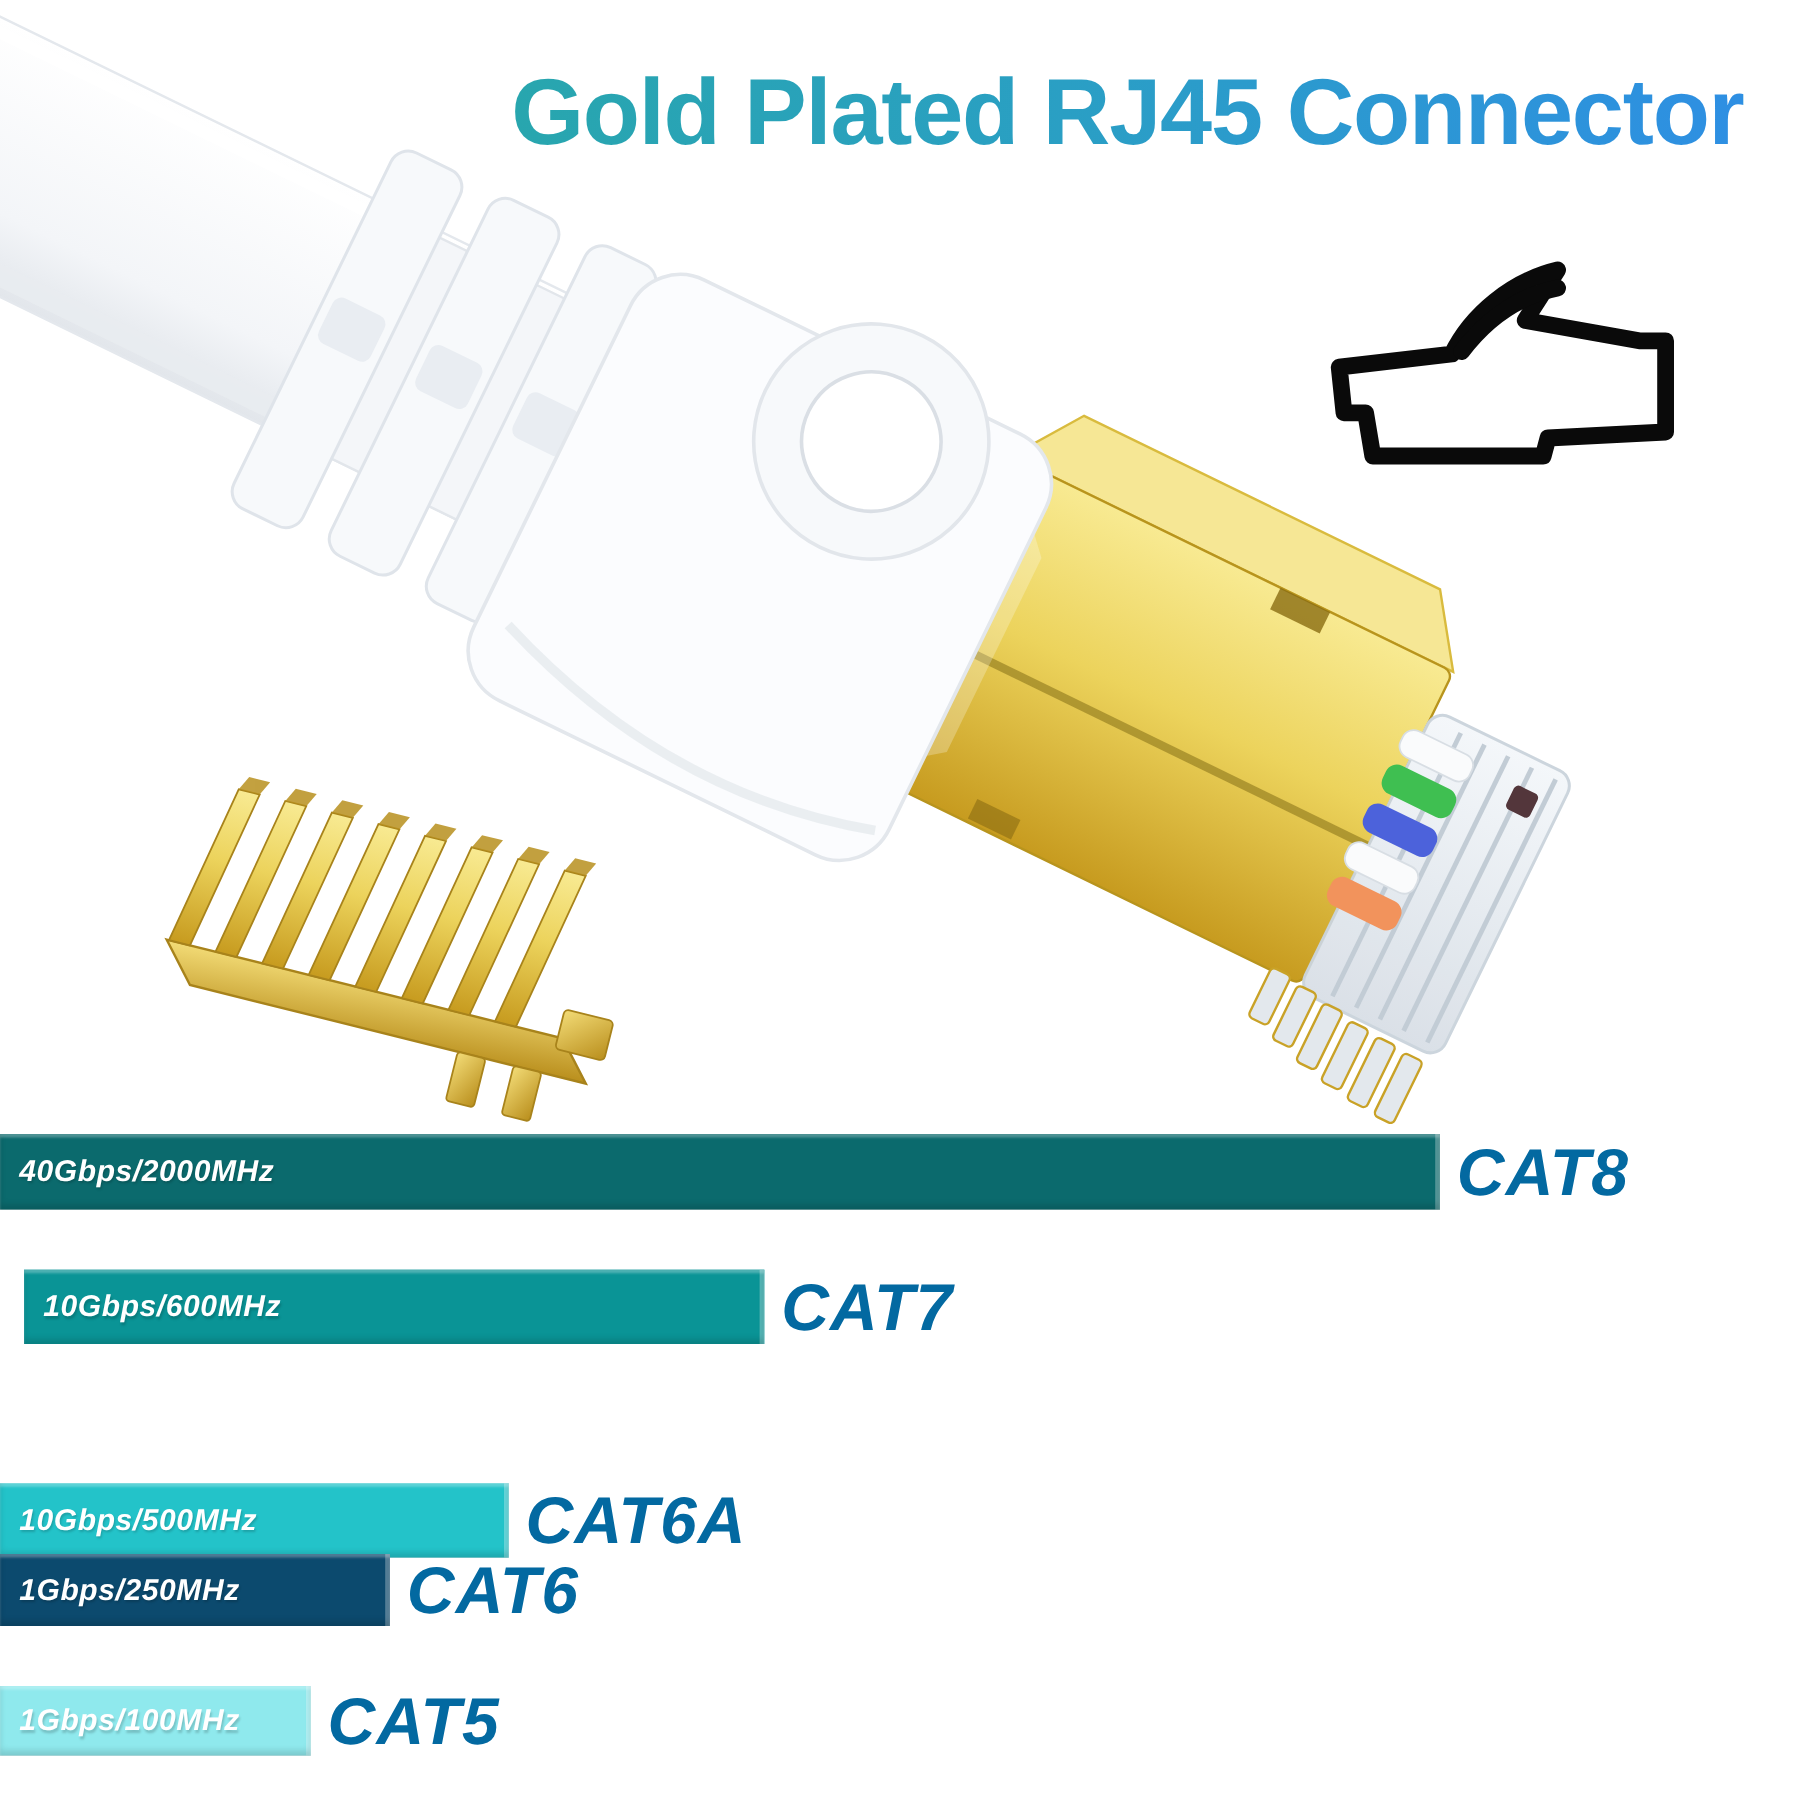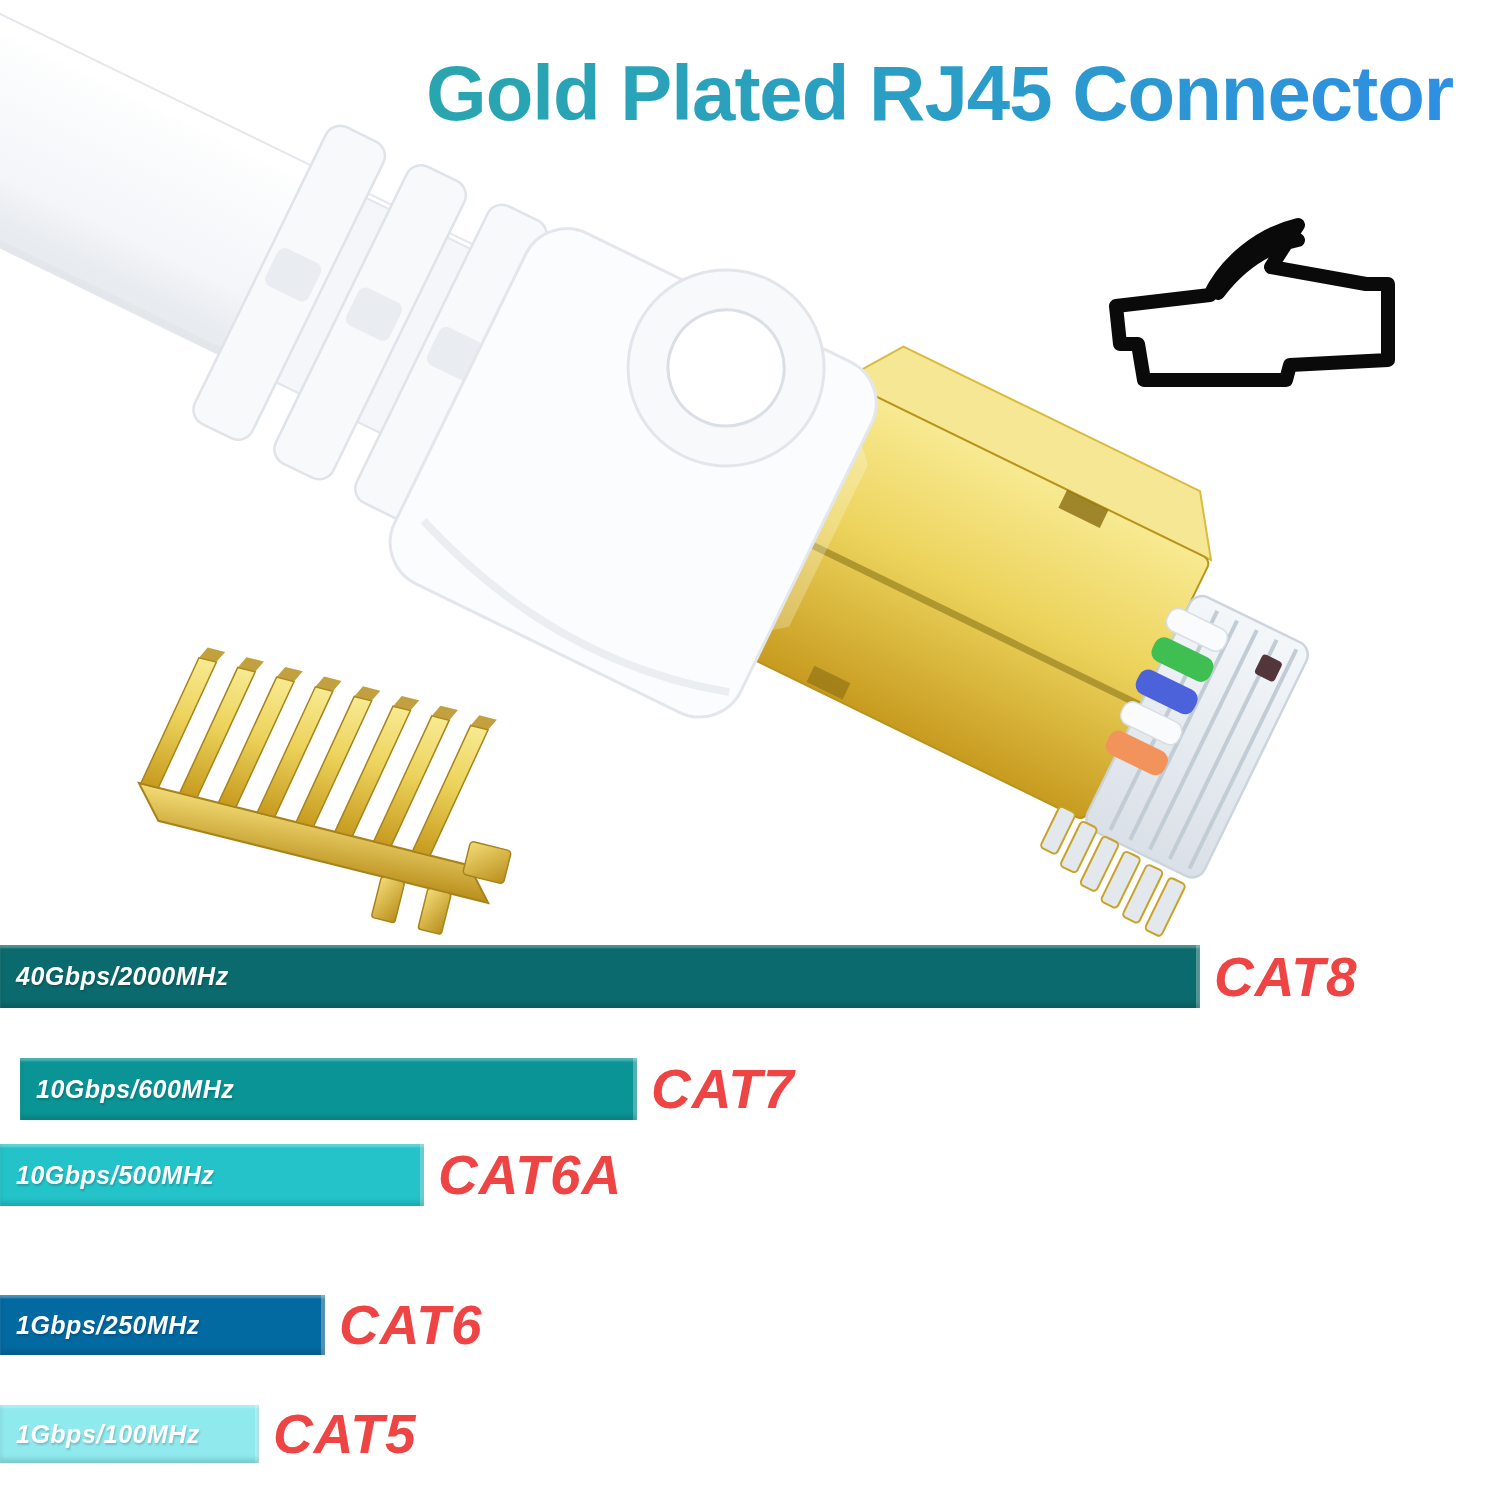--- a/index.html
+++ b/index.html
@@ -24,26 +24,26 @@
     height:100%;display:flex;align-items:center;flex:0 0 auto;
     box-shadow:inset 0 3px 2px rgba(255,255,255,.28), inset 0 -4px 5px rgba(0,0,0,.14), inset -4px 0 0 rgba(255,255,255,.30);
   }
   .bar-speed{
     font-size:25px;font-weight:bold;font-style:italic;color:#ffffff;
     padding-left:16px;letter-spacing:.5px;white-space:nowrap;
     text-shadow:1px 2px 2px rgba(0,0,0,.18);
     text-align:right;
   }
   .bar-cat{
-    font-size:55px;font-weight:bold;font-style:italic;color:#ef4444;
+    font-size:55px;font-weight:bold;font-style:italic;color:#0369a1;
     margin-left:14px;white-space:nowrap;letter-spacing:1px;
   }
   .row1{top:945px;height:63px;}
   .row2{top:1058px;height:62px;}
-  .row3{top:1144px;height:62px;}
+  .row3{top:1236px;height:62px;}
   .row4{top:1295px;height:60px;}
   .row5{top:1405px;height:58px;}
   
   .tagline{
     position:absolute;left:636px;top:1262px;margin:0;
     font-size:51px;font-weight:bold;font-style:italic;line-height:1.42;
     white-space:nowrap;
     background:linear-gradient(97deg,#3fe3e3 0%,#25b5c8 40%,#14608f 100%);
     -webkit-background-clip:text;background-clip:text;
     -webkit-text-fill-color:transparent;color:transparent;
@@ -211,21 +211,21 @@
       </div>
       <span class="bar-cat">CAT7</span>
     </div>
     <div class="bar-row row3">
       <div class="bar-fill" style="width: 424px; background: rgb(35, 195, 201);">
         <span class="bar-speed">10Gbps/500MHz</span>
       </div>
       <span class="bar-cat">CAT6A</span>
     </div>
     <div class="bar-row row4">
-      <div class="bar-fill" style="width: 325px; background: #0369a1;">
+      <div class="bar-fill" style="width: 325px; background: #0c4a6e;">
         <span class="bar-speed">1Gbps/250MHz</span>
       </div>
       <span class="bar-cat">CAT6</span>
     </div>
     <div class="bar-row row5">
       <div class="bar-fill" style="width: 259px; background: rgb(143, 233, 237);">
         <span class="bar-speed">1Gbps/100MHz</span>
       </div>
       <span class="bar-cat">CAT5</span>
     </div>

